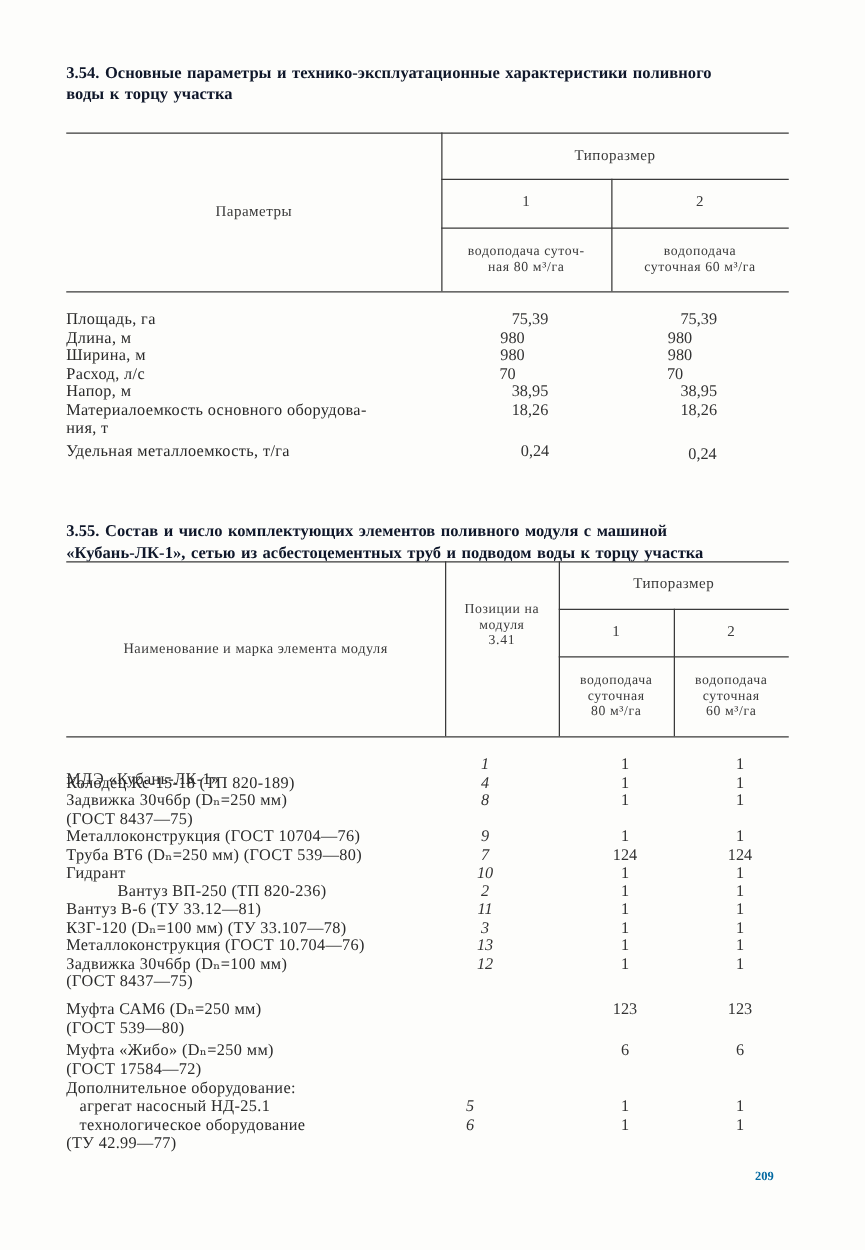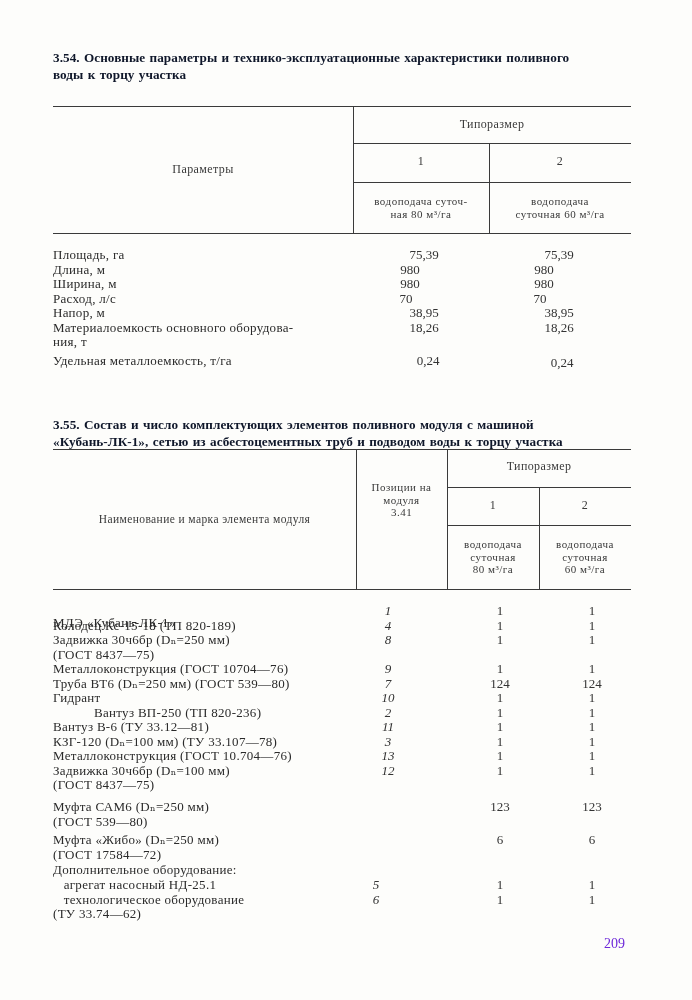--- a/index.html
+++ b/index.html
@@ -15,21 +15,21 @@
     color: #0f172a; letter-spacing: 0.05px; word-spacing: 1px;
   }
   .title .ln { display: block; white-space: nowrap; }
   .hline { position: absolute; height: 0; border-top: 1.3px solid #3a3a3a; }
   .vline { position: absolute; width: 0; border-left: 1.2px solid #3a3a3a; }
   .hcell { position: absolute; text-align: center; font-size: 12px; line-height: 13.5px; color: #3a3a3a; letter-spacing: 0.4px; }
   .small { font-size: 11px; line-height: 12.5px; letter-spacing: 0.5px; }
   .row { position: absolute; font-size: 13px; line-height: 14.5px; white-space: nowrap; color: #2a2a2a; letter-spacing: 0.3px; }
   .num { position: absolute; font-size: 13px; line-height: 14.5px; white-space: nowrap; text-align: center; color: #333; }
   .pos { font-style: italic; }
-  .pageno { font-weight: normal; font-size: 14px; color: #6d28d9; }
+  .pageno { font-weight: bold; font-size: 10px; color: #0369a1; }
 </style>
 </head>
 <body>
 
 <div class="abs title" style="top:50px;">
   <span class="ln">3.54. Основные параметры и технико-эксплуатационные характеристики поливного</span>
   <span class="ln">воды к торцу участка</span>
 </div>
 
 <div>
@@ -190,20 +190,20 @@
     <div class="num" style="left:572px; width:40px; top:833px;">6</div>
 
     <div class="row" style="left:53px; top:863px;">Дополнительное оборудование:</div>
 
     <div class="row" style="left:53px; top:878px; white-space:pre;">   агрегат насосный НД-25.1</div>
     <div class="num pos" style="left:364px; width:24px; top:878px;">5</div>
     <div class="num" style="left:480px; width:40px; top:878px;">1</div>
     <div class="num" style="left:572px; width:40px; top:878px;">1</div>
 
     <div class="row" style="left:53px; top:892.5px; white-space:pre;">   технологическое оборудование</div>
-    <div class="row" style="left:53px; top:907px;">(ТУ 33.74—62)</div>
+    <div class="row" style="left:53px; top:907px;">(ТУ 42.99—77)</div>
     <div class="num pos" style="left:364px; width:24px; top:892.5px;">6</div>
     <div class="num" style="left:480px; width:40px; top:892.5px;">1</div>
     <div class="num" style="left:572px; width:40px; top:892.5px;">1</div>
   </div>
 </div>
 
 <div class="abs pageno" style="left:604px; top:936px;">209</div>
 
 </body></html>

